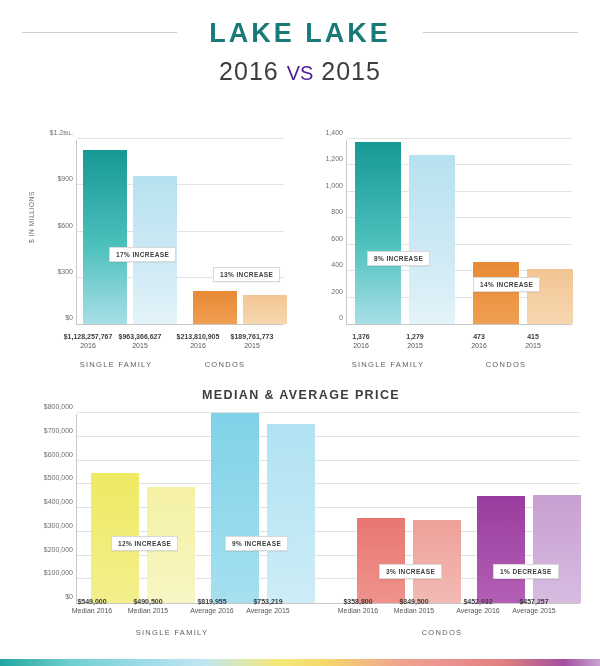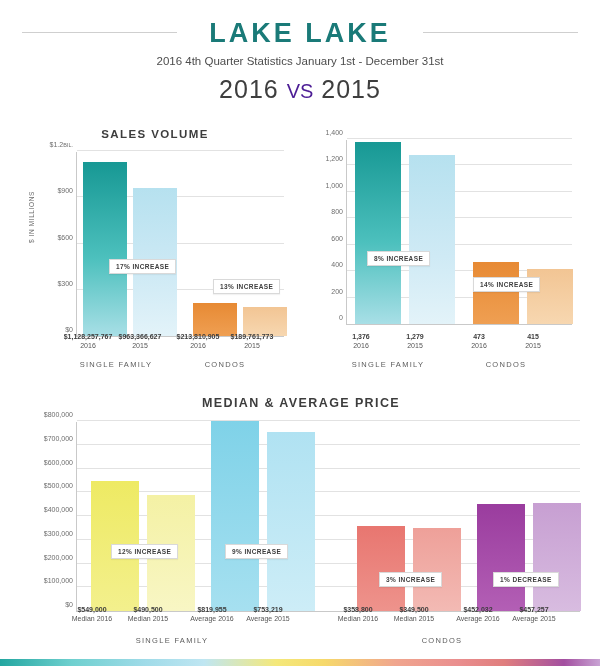--- a/index.html
+++ b/index.html
@@ -122,30 +122,28 @@
     background:linear-gradient(90deg,#23a6a0 0%,#6fd0cf 12%,#9fdbe8 24%,#bfe6f2 34%,#f4e87a 46%,#f6d96b 54%,#f0a58e 66%,#ea8f8f 76%,#e07e7e 84%,#a34fa0 94%,#c9a3d4 100%);
   }
 </style>
 </head>
 <body>
 
 <div class="header">
   <div class="rule left"></div>
   <div class="rule right"></div>
   <div class="title">LAKE LAKE</div>
-  <div class="subtitle">2016 4th Quarter Statistics January 1st - December 31st</div>
   <div class="versus">
     <span>2016</span>
     <span class="vs">VS</span>
     <span>2015</span>
   </div>
 </div>
 
 <div class="panel" style="left:20px;top:128px;width:270px;">
-  <div class="panel-title">SALES VOLUME</div>
   <div class="axis-title" style="left:8px;top:115px;">$ IN MILLIONS</div>
   <div class="plot" id="plot0" style="margin-left:56px;margin-top:12px;width:208px;height:185px;">
 
     <div class="gridline" style="bottom:46.25px"></div>
     <div class="gridline" style="bottom:92.5px"></div>
     <div class="gridline" style="bottom:138.75px"></div>
     <div class="gridline" style="bottom:185px"></div>
 
     <div class="ytick" style="bottom:0px"><span>$0</span></div>
     <div class="ytick" style="bottom:46.25px"><span>$300</span></div>
@@ -221,21 +219,21 @@
     <span>2016</span>
   </div>
   <div class="xlab" style="left:194px;top:204px;width:58px;">
     <b>415</b>
     <span>2015</span>
   </div>
   <div class="group-label" style="left:28px;top:232px;width:100px;">SINGLE FAMILY</div>
   <div class="group-label" style="left:148px;top:232px;width:96px;">CONDOS</div>
 </div>
 
-<div class="panel" style="left:14px;top:396px;width:574px;">
+<div class="panel" style="left:14px;top:388px;width:574px;">
   <div class="panel-title" style="font-size:12.5px;">MEDIAN &amp; AVERAGE PRICE</div>
   <div class="plot" id="plot2" style="margin-left:62px;margin-top:12px;width:504px;height:190px;">
     <div class="gridline" style="bottom:23.75px"></div>
     <div class="gridline" style="bottom:47.5px"></div>
     <div class="gridline" style="bottom:71.25px"></div>
     <div class="gridline" style="bottom:95px"></div>
     <div class="gridline" style="bottom:118.75px"></div>
     <div class="gridline" style="bottom:142.5px"></div>
     <div class="gridline" style="bottom:166.25px"></div>
     <div class="gridline" style="bottom:190px"></div>

